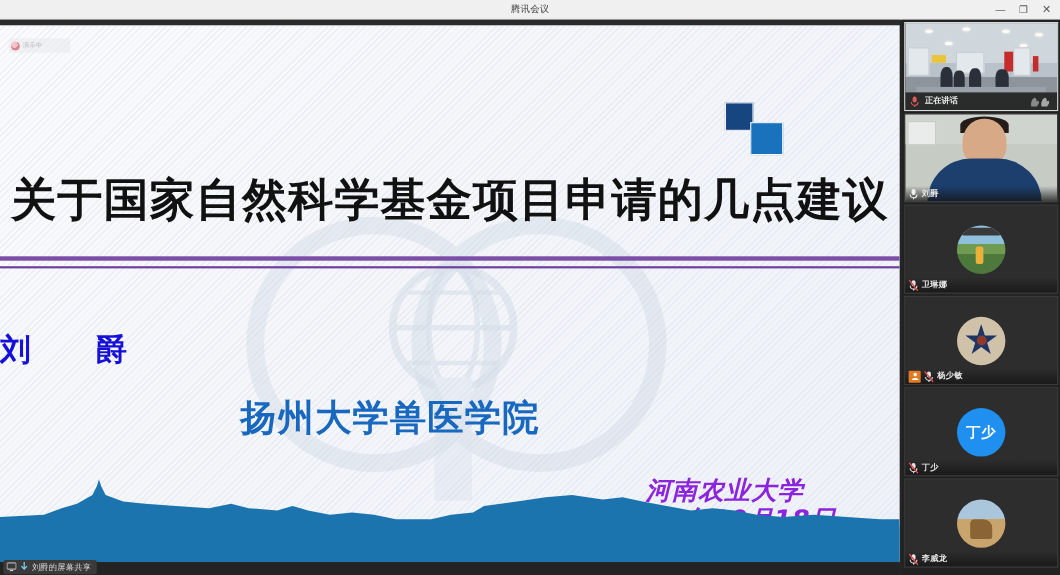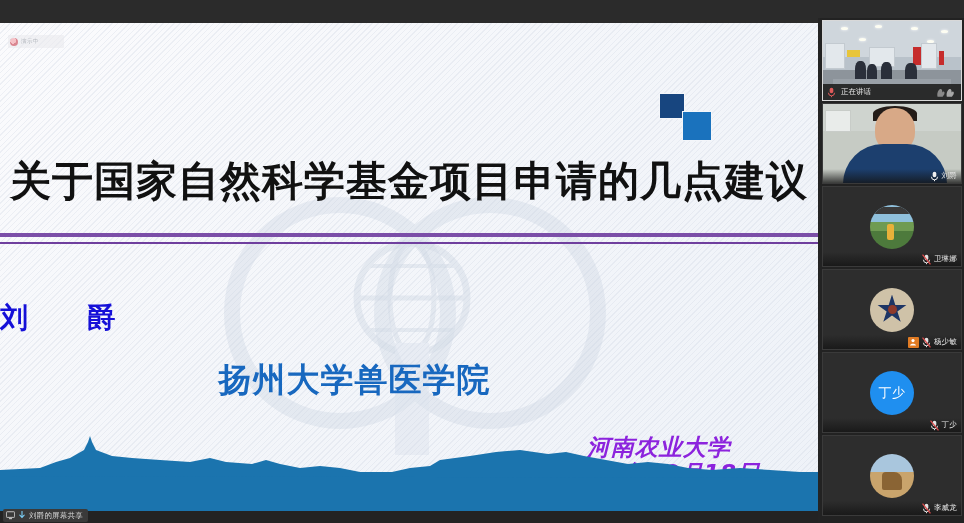--- a/index.html
+++ b/index.html
@@ -132,21 +132,21 @@
   .ic { display:inline-flex; align-items:center; justify-content:center; }
 
   
   .filmstrip {
     position:absolute; left:820px; top:0; width:144px; height:505px;
     background:#222; display:flex; flex-direction:column; gap:2px;
     padding:2px 2px 0 2px;
   }
   .tile {
     position:relative; width:140px; height:81px; background:#2d2d2d;
-    border:1px solid #3a3a3a; overflow:hidden; flex:none;
+    border:1px solid #3a3a3a; overflow:hidden; flex:none;font-weight:bold;
   }
   .tile.active { border:1px solid #d8d8d8; }
   .tile .tile-media { position:absolute; inset:0; }
 
   
   .room {
     position:absolute; inset:0;
     background:
       linear-gradient(#cfd6dc 0 46%, #b9c2ca 46% 62%, #8d949b 62% 100%);
   }
@@ -221,21 +221,21 @@
     background:#8a6434; border-radius:4px 8px 2px 2px;
   }
 
   
   .tlabel {
     position:absolute; left:0; bottom:0; height:14px;
     display:flex; align-items:center; gap:3px; padding:0 4px 0 3px;
     background:linear-gradient(rgba(20,20,20,.0), rgba(20,20,20,.72));
   }
   .tlabel.bar {
-    width:100%; background:linear-gradient(rgba(20,20,20,.0), rgba(20,20,20,.78));justify-content:flex-end;
+    width:100%; background:linear-gradient(rgba(20,20,20,.0), rgba(20,20,20,.78));
   }
   .tlabel .tname { font-size:7.5px; color:#e6e6e6; letter-spacing:.2px; white-space:nowrap; }
   .hostflag {
     width:11px; height:11px; background:#e07b24; border-radius:1px;
     display:flex; align-items:center; justify-content:center;
   }
   .hostflag svg { width:8px; height:8px; }
   .speaking-chip {
     position:absolute; left:0; bottom:0; width:100%; height:16px;
     display:flex; align-items:center; gap:5px; padding:0 4px;
@@ -243,20 +243,28 @@
   }
   .speaking-chip .sp-txt { font-size:7.5px; color:#e8e8e8; }
   .handwave { margin-left:auto; display:flex; gap:2px; opacity:.85; }
   .mic-on svg, .mic-mute svg { width:9px; height:11px; }
 </style>
 </head>
 <body>
 
 <div id="app">
 
+  <div class="titlebar">
+    <div class="tb-title">腾讯会议</div>
+    <div class="wincontrols">
+      <div class="wc">—</div>
+      <div class="wc">❐</div>
+      <div class="wc close">✕</div>
+    </div>
+  </div>
 
   <div class="body-area">
 
     <div class="stage">
 
       <div class="slide">
 
         <div class="wm wm-ring">
           <svg viewBox="0 0 430 280" aria-hidden="true">
             <g fill="none" stroke="#c3cedd" stroke-width="16" opacity=".55">

